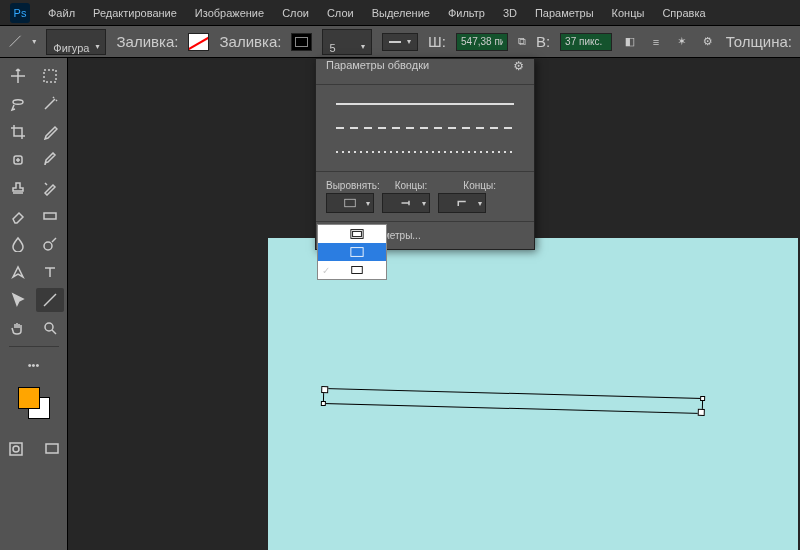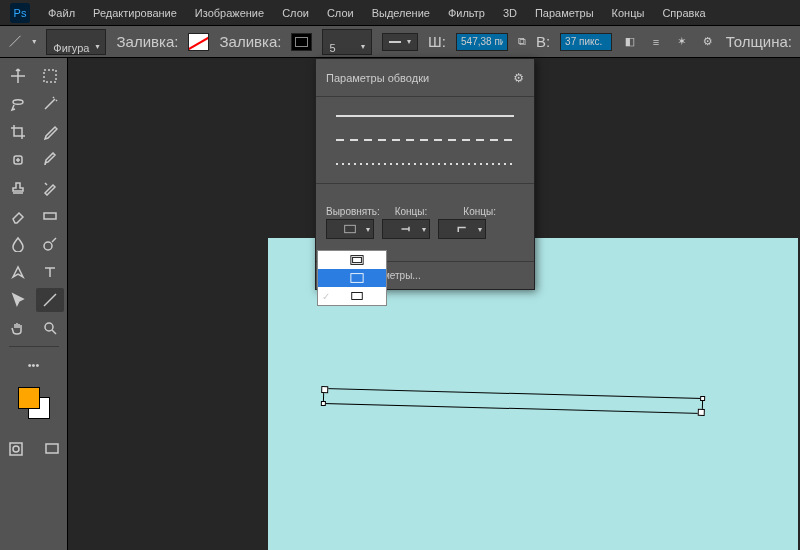--- a/index.html
+++ b/index.html
@@ -12,21 +12,21 @@
 .dropdown{background:#3a3a3a;border:1px solid #222;height:20px;display:flex;padding:12px 6px;gap:4px;position:relative}
 .dropdown::after{content:"▾";font-size:8px;margin-left:2px}
 .opt-label{color:#ccc;font-size:15px}
 .swatch{width:26px;height:18px;border:1px solid #222}
 .diag-red{background:#fff;position:relative;overflow:hidden}
 .diag-red::after{content:"";position:absolute;width:140%;height:2px;background:red;top:50%;left:-20%;transform:rotate(-30deg)}
 .black-box{background:#000;position:relative}
 .black-box::after{content:"";position:absolute;inset:3px;border:1px solid #888}
 .line-prev{width:36px;height:18px;background:#3a3a3a;border:1px solid #222;display:flex;align-items:center;justify-content:center}
 .line-prev span{width:24px;height:2px;background:#ccc}
-.num-input{background:#0369a1;border:1px solid #222;height:18px;width:52px;padding:0 4px;font-size:10px;color:#ccc;text-align:left}
+.num-input{background:#14532d;border:1px solid #222;height:18px;width:52px;padding:0 4px;font-size:10px;color:#ccc;text-align:left}
 .icon-btn{width:20px;height:20px;display:flex;align-items:center;justify-content:center;cursor:pointer}
 .main{display:flex;height:calc(100% - 58px)}
 .toolpanel{width:68px;background:#535353;border-right:1px solid #000;display:flex;flex-direction:column;align-items:center;padding-top:6px}
 .tool-grid{display:grid;grid-template-columns:28px 28px;gap:4px}
 .tool{width:28px;height:24px;display:flex;align-items:center;justify-content:center;cursor:pointer;border-radius:2px}
 .tool svg{width:16px;height:16px;stroke:#ccc;fill:none;stroke-width:1.5}
 .color-fb{margin-top:10px;position:relative;width:32px;height:32px}
 .fg{position:absolute;width:22px;height:22px;background:#ffa500;border:1px solid #000;top:0;left:0;z-index:2}
 .bg{position:absolute;width:22px;height:22px;background:#fff;border:1px solid #000;bottom:0;right:0}
 .bottom-icons{margin-top:18px;display:flex;gap:8px}
@@ -34,27 +34,27 @@
 .doc-tab{height:24px;display:flex;align-items:center;padding:0 10px;background:#535353;width:fit-content;font-size:10px;gap:6px}
 .doc-tab .close{font-size:12px;cursor:pointer}
 .canvas{position:absolute;top:180px;left:200px;width:530px;height:370px;background:#aee4e4}
 .shape{position:absolute;top:155px;left:55px;width:380px;height:16px;border:1px solid #000;transform:rotate(1.5deg)}
 .shape::before,.shape::after{content:"";position:absolute;width:5px;height:5px;background:#fff;border:1px solid #000}
 .shape::before{top:-3px;left:-3px}
 .shape::after{bottom:-3px;right:-3px}
 .h1{position:absolute;width:5px;height:5px;background:#fff;border:1px solid #000;top:-3px;right:-3px}
 .h2{position:absolute;width:5px;height:5px;background:#fff;border:1px solid #000;bottom:-3px;left:-3px}
 .popup{position:absolute;top:58px;left:315px;width:220px;background:#535353;border:1px solid #222;box-shadow:2px 2px 8px rgba(0,0,0,.5);z-index:10}
-.popup-hdr{height:38px;display:flex;align-items:center;justify-content:space-between;padding:0 10px;border-bottom:1px solid #3a3a3a;font-size:10px}
+.popup-hdr{height:26px;display:flex;justify-content:space-between;padding:0 10px;border-bottom:1px solid #3a3a3a;font-size:10px}
 .gear{font-size:12px;cursor:pointer}
 .stroke-samples{padding:18px 20px;display:flex;flex-direction:column;gap:22px}
 .sline{height:2px;background:#ddd;width:100%}
 .sdash{height:2px;width:100%;background:repeating-linear-gradient(90deg,#ddd 0 8px,transparent 8px 14px)}
 .sdot{height:2px;width:100%;background:repeating-linear-gradient(90deg,#ddd 0 2px,transparent 2px 6px)}
-.popup-row{display:flex;padding:22px 10px;gap:8px;border-top:1px solid #3a3a3a;align-items:center}
+.popup-row{display:flex;padding:8px 10px;gap:8px;border-top:1px solid #3a3a3a;align-items:center}
 .popup-row label{font-size:10px;flex:1}
 .small-dd{background:#3a3a3a;border:1px solid #222;height:20px;width:48px;display:flex;align-items:center;justify-content:center;position:relative}
 .small-dd::after{content:"▾";font-size:8px;position:absolute;right:3px}
 .small-dd svg{width:12px;height:12px;stroke:#ccc;fill:none}
 .popup-foot{padding:8px 10px;font-size:10px;border-top:1px solid #3a3a3a;cursor:pointer}
 .ext-dd{position:absolute;top:30px;left:-10px;width:70px;background:#fff;border:1px solid #888;z-index:20}
 .ext-dd div{height:18px;display:flex;align-items:center;padding:0 4px;color:#000}
 .ext-dd div.sel{background:#2b7de1;color:#fff}
 .ext-dd div svg{width:14px;height:12px;stroke:#000;fill:none;margin-left:14px}
 .ext-dd div.sel svg{stroke:#fff}

